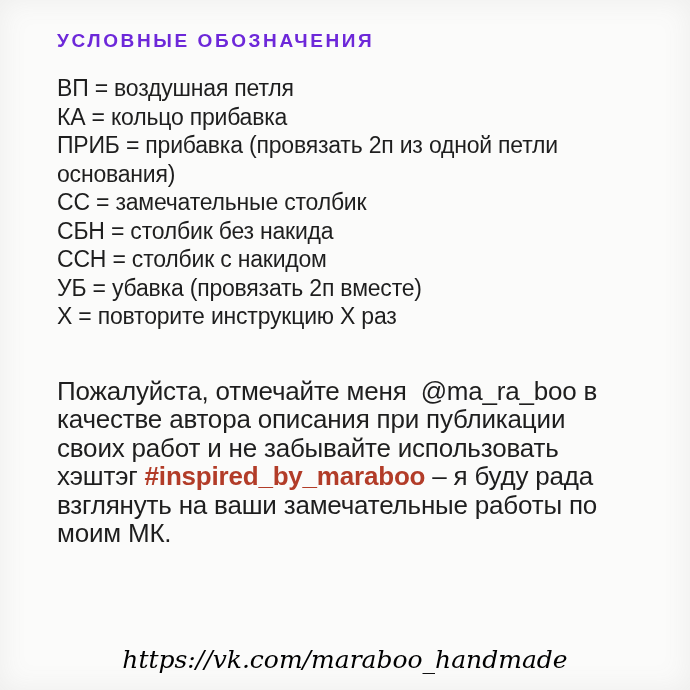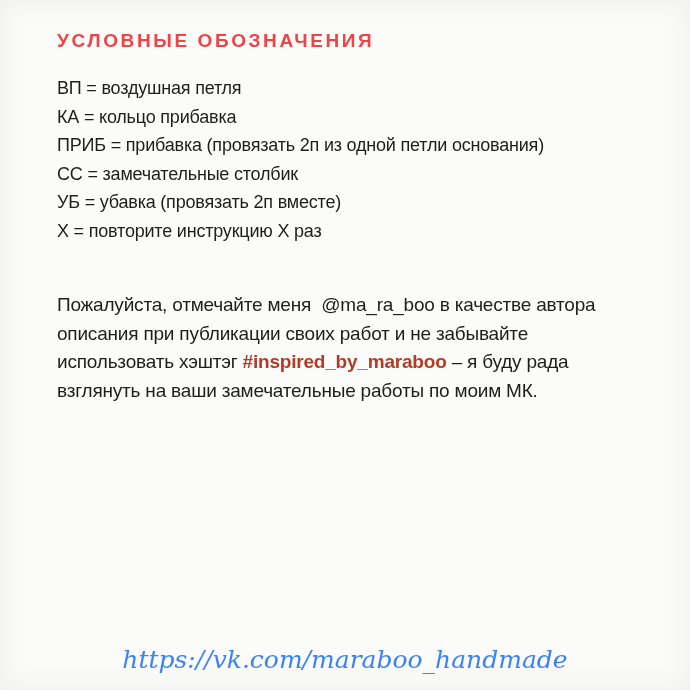--- a/index.html
+++ b/index.html
@@ -18,71 +18,73 @@
     padding: 30px 52px 0 57px;
     font-family: "Liberation Sans", sans-serif;
     color: #1e1e1e;
     box-shadow: inset 0 0 28px rgba(120,120,120,0.10);
   }
   .title {
     margin: 0;
     font-size: 19px;
     font-weight: 800;
     letter-spacing: 2.6px;
-    color: #ef4444;
+    color: #6d28d9;
     font-family: "Liberation Sans", sans-serif;
   }
   .legend-list {
     margin-top: 22px;
     width: 582px;
   }
   .legend-item {
-    font-size: 18px;
+    font-size: 23px;
     line-height: 28.5px;
     letter-spacing: -0.2px;
   }
   .note {
     margin-top: 46px;
     width: 582px;
-    font-size: 19px;
+    font-size: 26px;
     line-height: 28.5px;
     letter-spacing: -0.2px;
     white-space: pre-wrap;
   }
   .hashtag {
     font-weight: 700;
     color: #b23c28;
   }
   .footer-link-wrap {
     position: absolute;
     left: 0;
     bottom: 16px;
     width: 690px;
     text-align: center;
   }
   .footer-link {
     font-family: "DejaVu Serif", serif;
     font-style: italic;
     font-size: 25px;
-    color: #3b82f6;
+    color: #000000;
     text-decoration: none;
   }
 </style>
 </head>
 <body>
 
 <div class="page">
 
   <h1 class="title">УСЛОВНЫЕ ОБОЗНАЧЕНИЯ</h1>
 
   <div class="legend-list">
     <div class="legend-item">ВП = воздушная петля</div>
     <div class="legend-item">КА = кольцо прибавка</div>
     <div class="legend-item">ПРИБ = прибавка (провязать 2п из одной петли основания)</div>
     <div class="legend-item">СС = замечательные столбик</div>
+    <div class="legend-item">СБН = столбик без накида</div>
+    <div class="legend-item">ССН = столбик с накидом</div>
     <div class="legend-item">УБ = убавка (провязать 2п вместе)</div>
     <div class="legend-item">Х = повторите инструкцию Х раз</div>
   </div>
 
   <p class="note"><span>Пожалуйста, отмечайте меня  @ma_ra_boo в качестве автора описания при публикации своих работ и не забывайте использовать хэштэг </span><span class="hashtag">#inspired_by_maraboo</span><span> – я буду рада взглянуть на ваши замечательные работы по моим МК.</span></p>
 
   <div class="footer-link-wrap">
     <a class="footer-link" href="#">https://vk.com/maraboo_handmade</a>
   </div>
 

